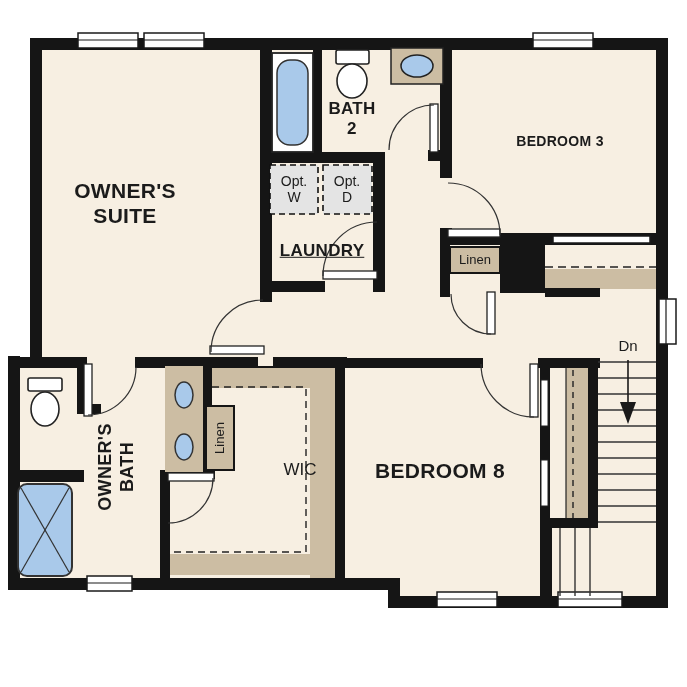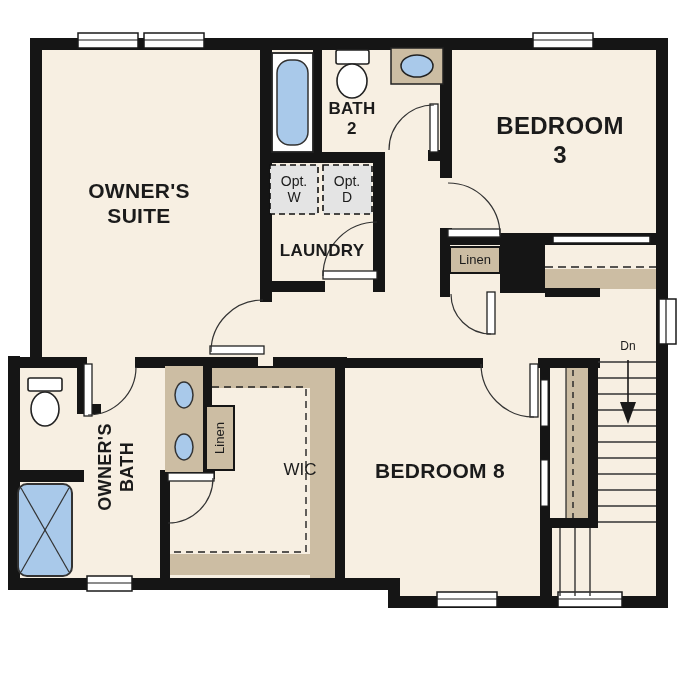--- a/index.html
+++ b/index.html
@@ -193,30 +193,30 @@
       <rect x="18" y="484" width="54" height="92" rx="9" fill="#a9c9ea" stroke="#333" stroke-width="2"></rect>
       <line x1="21" y1="488" x2="69" y2="572" stroke="#333" stroke-width="1.2"></line>
       <line x1="69" y1="488" x2="21" y2="572" stroke="#333" stroke-width="1.2"></line>
     </g>
 
     <rect x="270" y="165" width="48" height="49" fill="#e4e4e4" stroke="#111" stroke-width="1.6" stroke-dasharray="6,4"></rect>
     <rect x="323" y="165" width="49" height="49" fill="#e4e4e4" stroke="#111" stroke-width="1.6" stroke-dasharray="6,4"></rect>
   </g>
 </svg>
 
-  <div class="lbl" style="left:139px; top:203px; font-size:21px;">OWNER'S
+  <div class="lbl" style="left:125px; top:203px; font-size:21px;">OWNER'S
 SUITE</div>
   <div class="lbl" style="left:352px; top:119px; font-size:17px;">BATH
 2</div>
-  <div class="lbl" style="left:560px; top:141px; font-size:24px;text-align:center;">BEDROOM 3</div>
-  <div class="lbl" style="left:322px; top:251px; font-size:17px;">LAUNDRY</div>
+  <div class="lbl" style="left:560px; top:141px; font-size:14px;text-align:center;">BEDROOM 3</div>
+  <div class="lbl" style="left:322px; top:251px; font-size:17px;text-decoration:underline;">LAUNDRY</div>
   <div class="lbl vert" style="left:117px; top:467px; font-size:18px;">OWNER'S
 BATH</div>
   <div class="lbl normal" style="left:272px; top:470px; font-size:17px;margin-left:28px;">WIC</div>
   <div class="lbl" style="left:440px; top:471px; font-size:21px;">BEDROOM 8</div>
   <div class="lbl normal" style="left:475px; top:260px; font-size:13px;">Linen</div>
   <div class="lbl normal vert" style="left:220px; top:438px; font-size:13px;">Linen</div>
   <div class="lbl normal" style="left:294px; top:189px; font-size:14px; line-height:1.15;">Opt.
 W</div>
   <div class="lbl normal" style="left:347px; top:189px; font-size:14px; line-height:1.15;">Opt.
 D</div>
-  <div class="lbl normal" style="left:628px; top:346px; font-size:12px;">Dn</div>
+  <div class="lbl normal" style="left:628px; top:346px; font-size:15px;">Dn</div>
 </div>
 
 </body></html>

